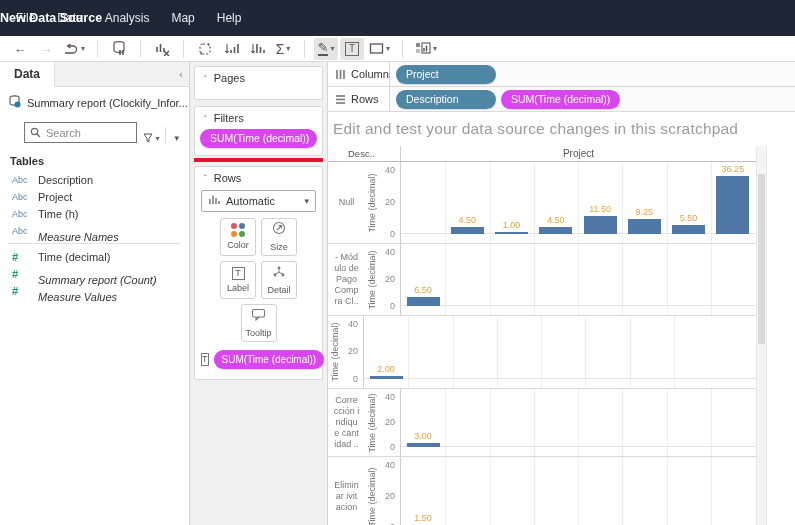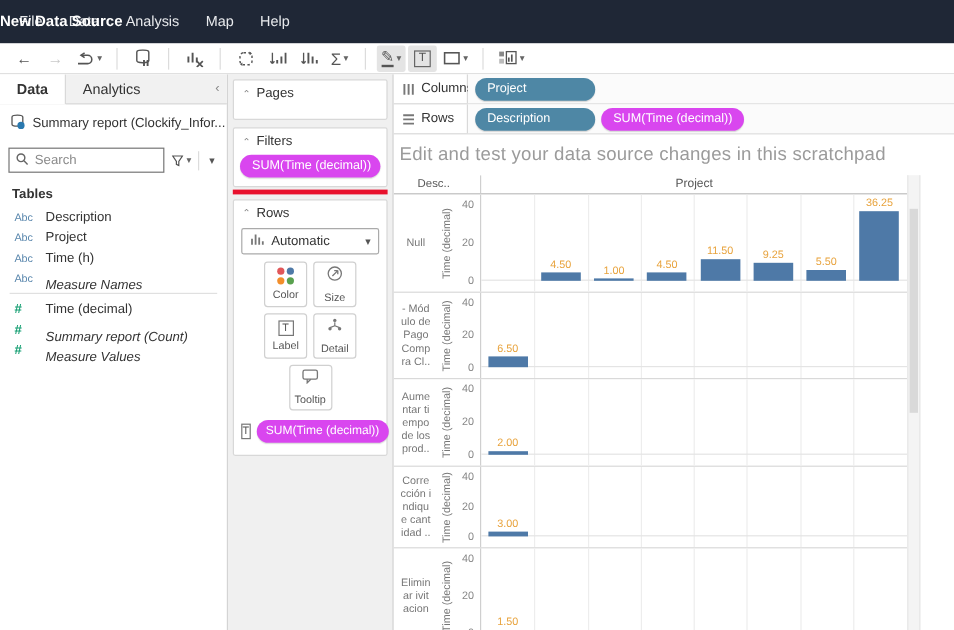--- a/index.html
+++ b/index.html
@@ -38,21 +38,21 @@
     display:flex; flex-direction:column; flex-shrink:0; }
   .lp-tabs { display:flex; height:25px; background:#f1f1f1; border-bottom:1px solid #d9d9d9;
     font-size:12px; color:#333; flex-shrink:0; align-items:stretch; }
   .lp-tab { display:flex; align-items:center; padding:0 14px; }
   .lp-tab.active { background:#fff; border-right:1px solid #d9d9d9; font-weight:bold;
     border-bottom:1px solid #fff; margin-bottom:-1px; }
   .lp-collapse { margin-left:auto; display:flex; align-items:center; padding:0 6px;
     color:#888; font-size:11px; }
   .lp-ds { display:flex; align-items:center; gap:6px; padding:8px 8px 6px 8px;
     font-size:11px; color:#333; white-space:nowrap; overflow:hidden; }
-  .lp-search-row { display:flex; align-items:center; padding:6px 6px 4px 7px; gap:4px; }
+  .lp-search-row { display:flex; align-items:flex-end; padding:6px 6px 4px 24px; gap:4px; }
   .lp-search { flex:1; height:21px; border:1px solid #767676; display:flex; align-items:center;
     gap:5px; padding:0 5px; background:#fff; }
   .lp-search input { border:none; outline:none; width:100%; font-size:11px;
     font-family:"Liberation Sans",sans-serif; color:#333; }
   .lp-search input::placeholder { color:#8a8a8a; }
   .lp-funnel { display:flex; align-items:center; color:#555; padding:0 2px; }
   .lp-vr { width:1px; height:16px; background:#dcdcdc; }
   .lp-dd { font-size:9px; color:#555; padding:0 4px; }
   .lp-tables-h { font-size:11px; font-weight:bold; color:#333; padding:8px 8px 4px 10px; }
   .field-row { display:flex; align-items:center; height:17px; padding-left:12px;
@@ -243,21 +243,20 @@
         </span>
       <span class="tb-caret">▾</span>
     </div>
   </div>
 
   <div class="content">
 
     <div class="left-panel">
       <div class="lp-tabs">
         <div class="lp-tab active">Data</div>
-        <div class="lp-tab">Analytics</div>
         <div class="lp-collapse">‹</div>
       </div>
       <div class="lp-ds">
         <span><svg width="13" height="13" viewBox="0 0 13 13">
               <path d="M2 2.5 a4.5 1.6 0 0 1 9 0 v6 a4.5 1.6 0 0 1 -9 0 z" fill="none" stroke="#555" stroke-width="1.1"></path>
               <circle cx="9.5" cy="9.5" r="3" fill="#2a79af"></circle>
             </svg></span>
         <span>Summary report (Clockify_Infor...</span>
       </div>
       <div class="lp-search-row">
@@ -484,25 +483,20 @@
                   <div class="grid-v" style="left: 177px;"></div>
                   <div class="grid-v" style="left: 221.25px;"></div>
                   <div class="grid-v" style="left: 265.5px;"></div>
                   <div class="grid-v" style="left: 309.75px;"></div>
                   <div class="zero-line" style="bottom: 9px;"></div>
                   <div class="bar" style="left: 5.625px; width: 33px; bottom: 9px; height: 8.775px; background: rgb(78, 121, 167);"></div>
                   <div class="bar-lbl" style="left: 2.125px; bottom: 19.775px; color: rgb(232, 163, 61);">6.50</div>
                 </div>
               </div>
               <div class="chart-row" style="height: 73px;">
-                <div class="cr-label">Aume
-ntar ti
-empo
-de los
-prod..</div>
                 <div class="cr-axis">
                   <div class="cr-ylab">
                     <span>Time (decimal)</span>
                   </div>
                   <div class="cr-tick" style="bottom: 4.5px;">0</div>
                   <div class="cr-tick" style="bottom: 32px;">20</div>
                   <div class="cr-tick" style="bottom: 59.5px;">40</div>
                 </div>
                 <div class="cr-plot">
                   <div class="grid-v" style="left: 44.25px;"></div>

